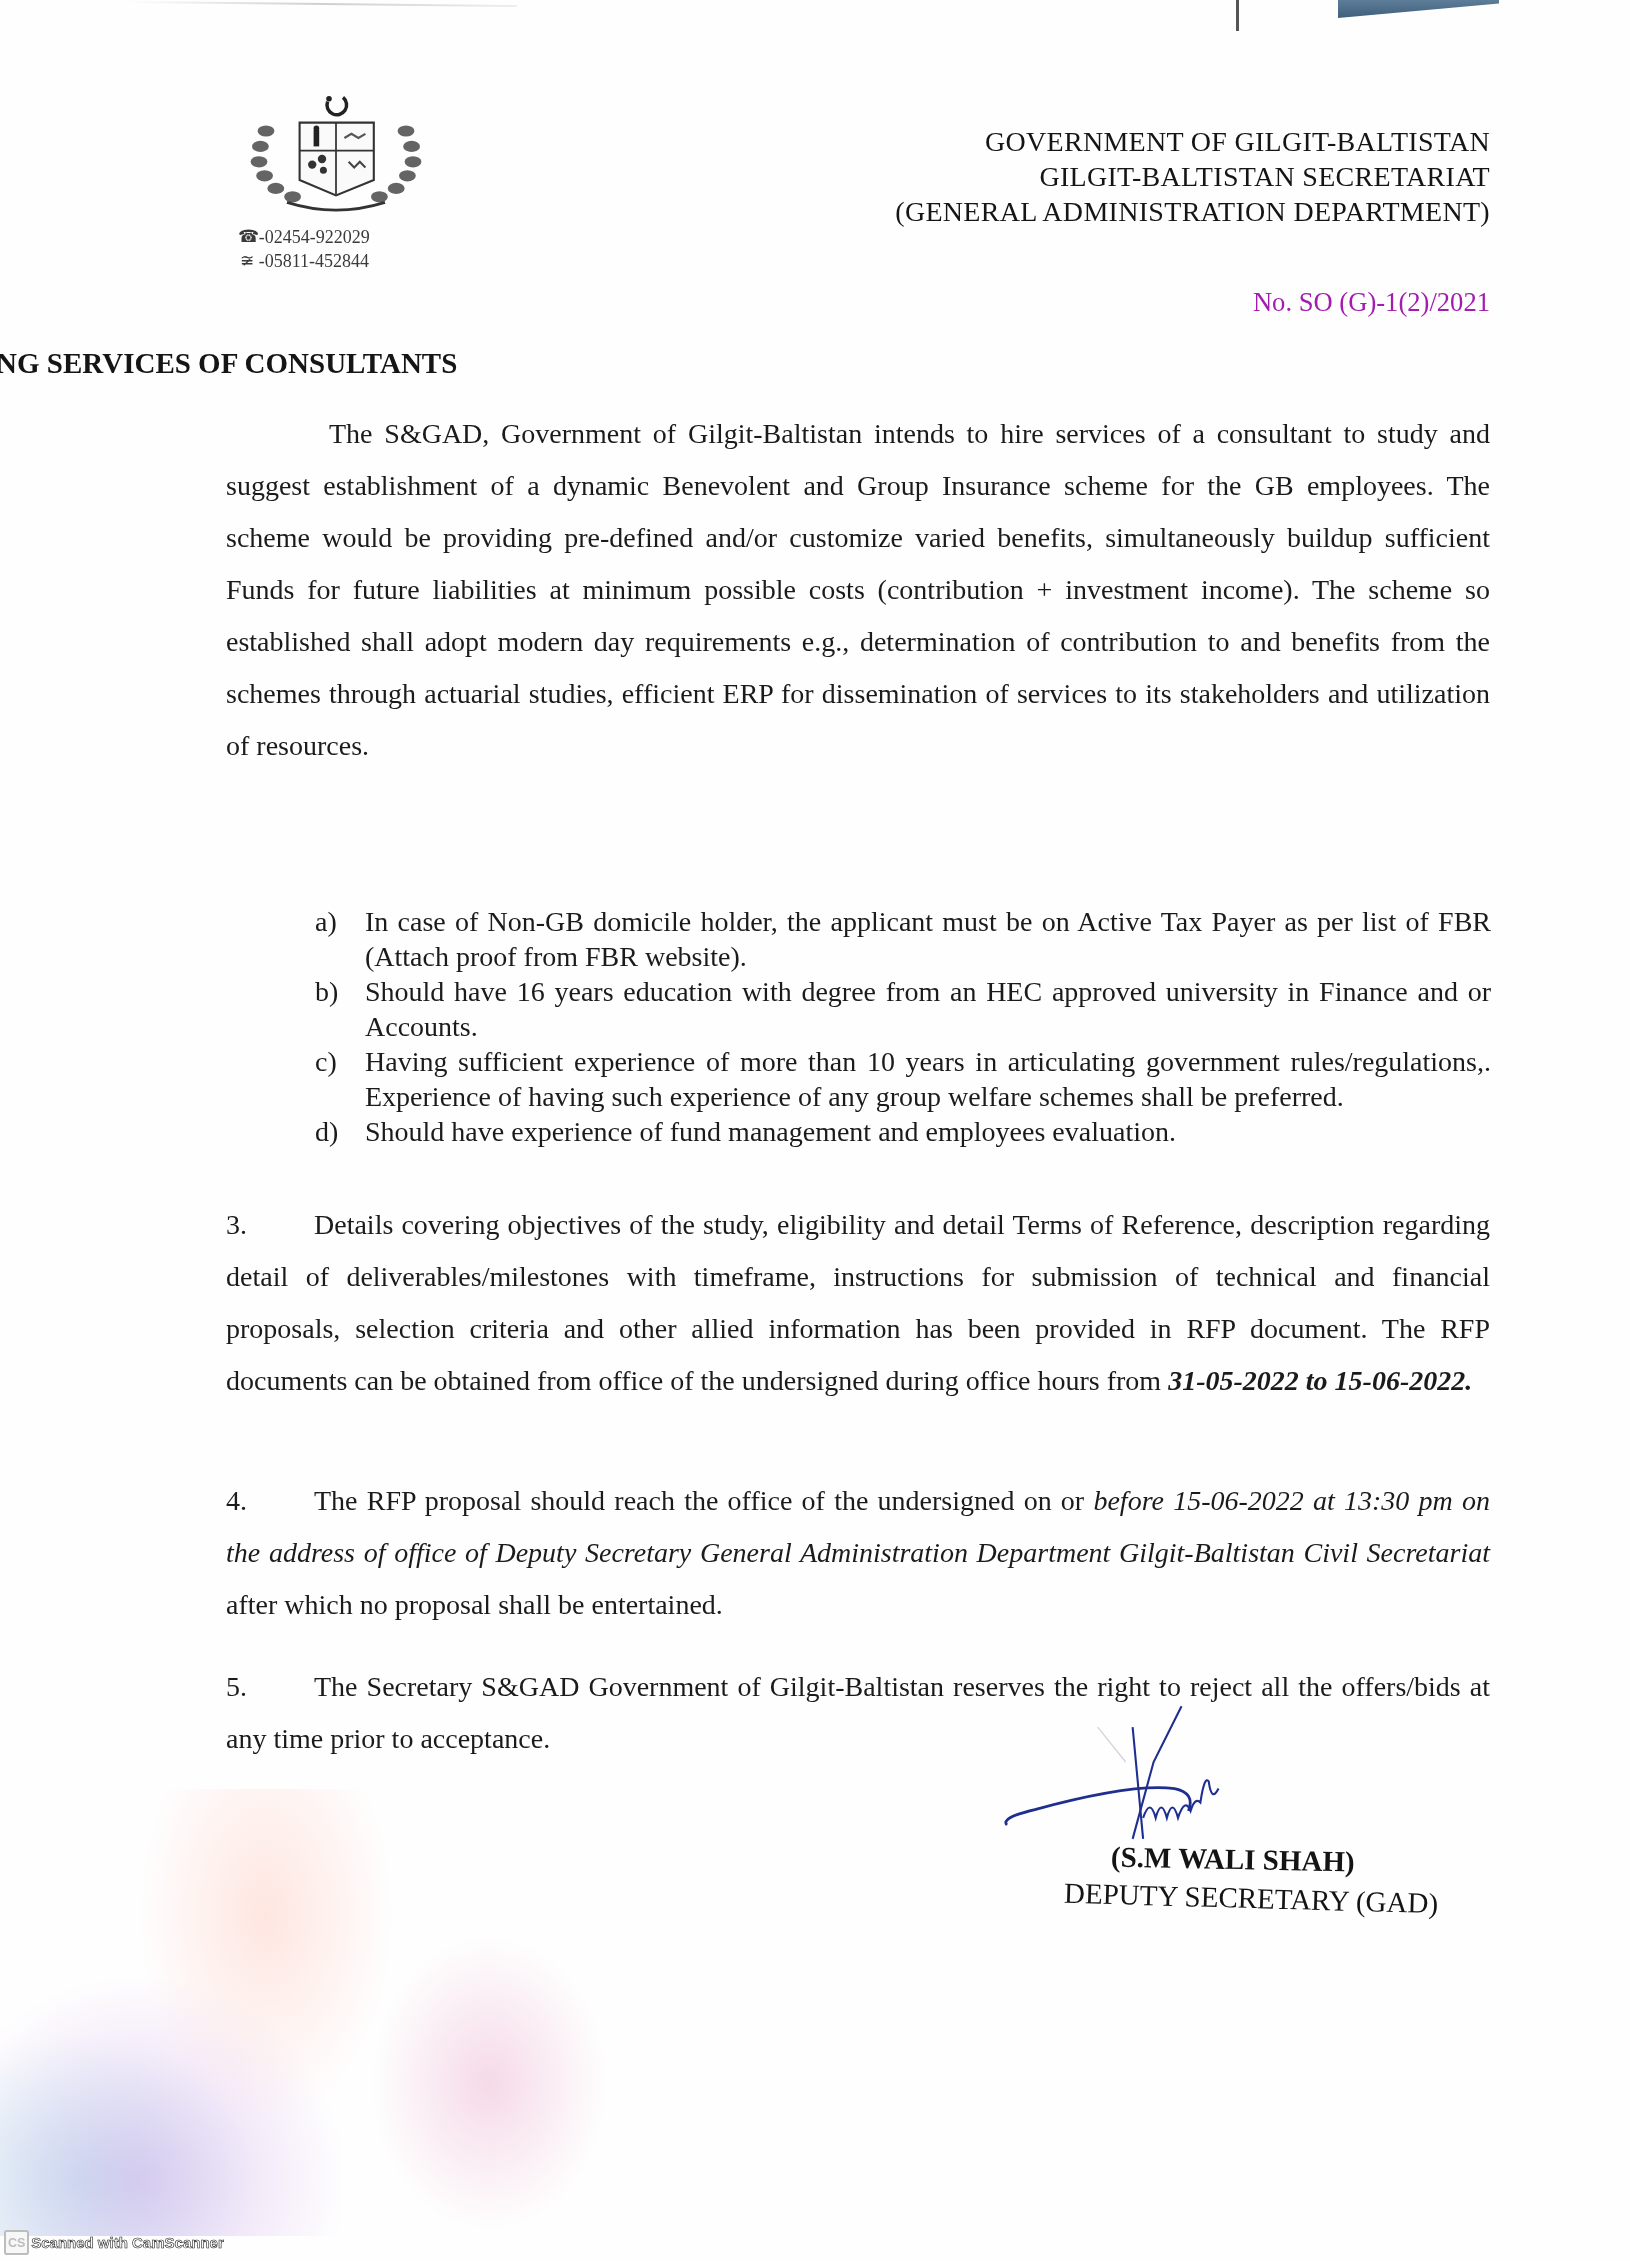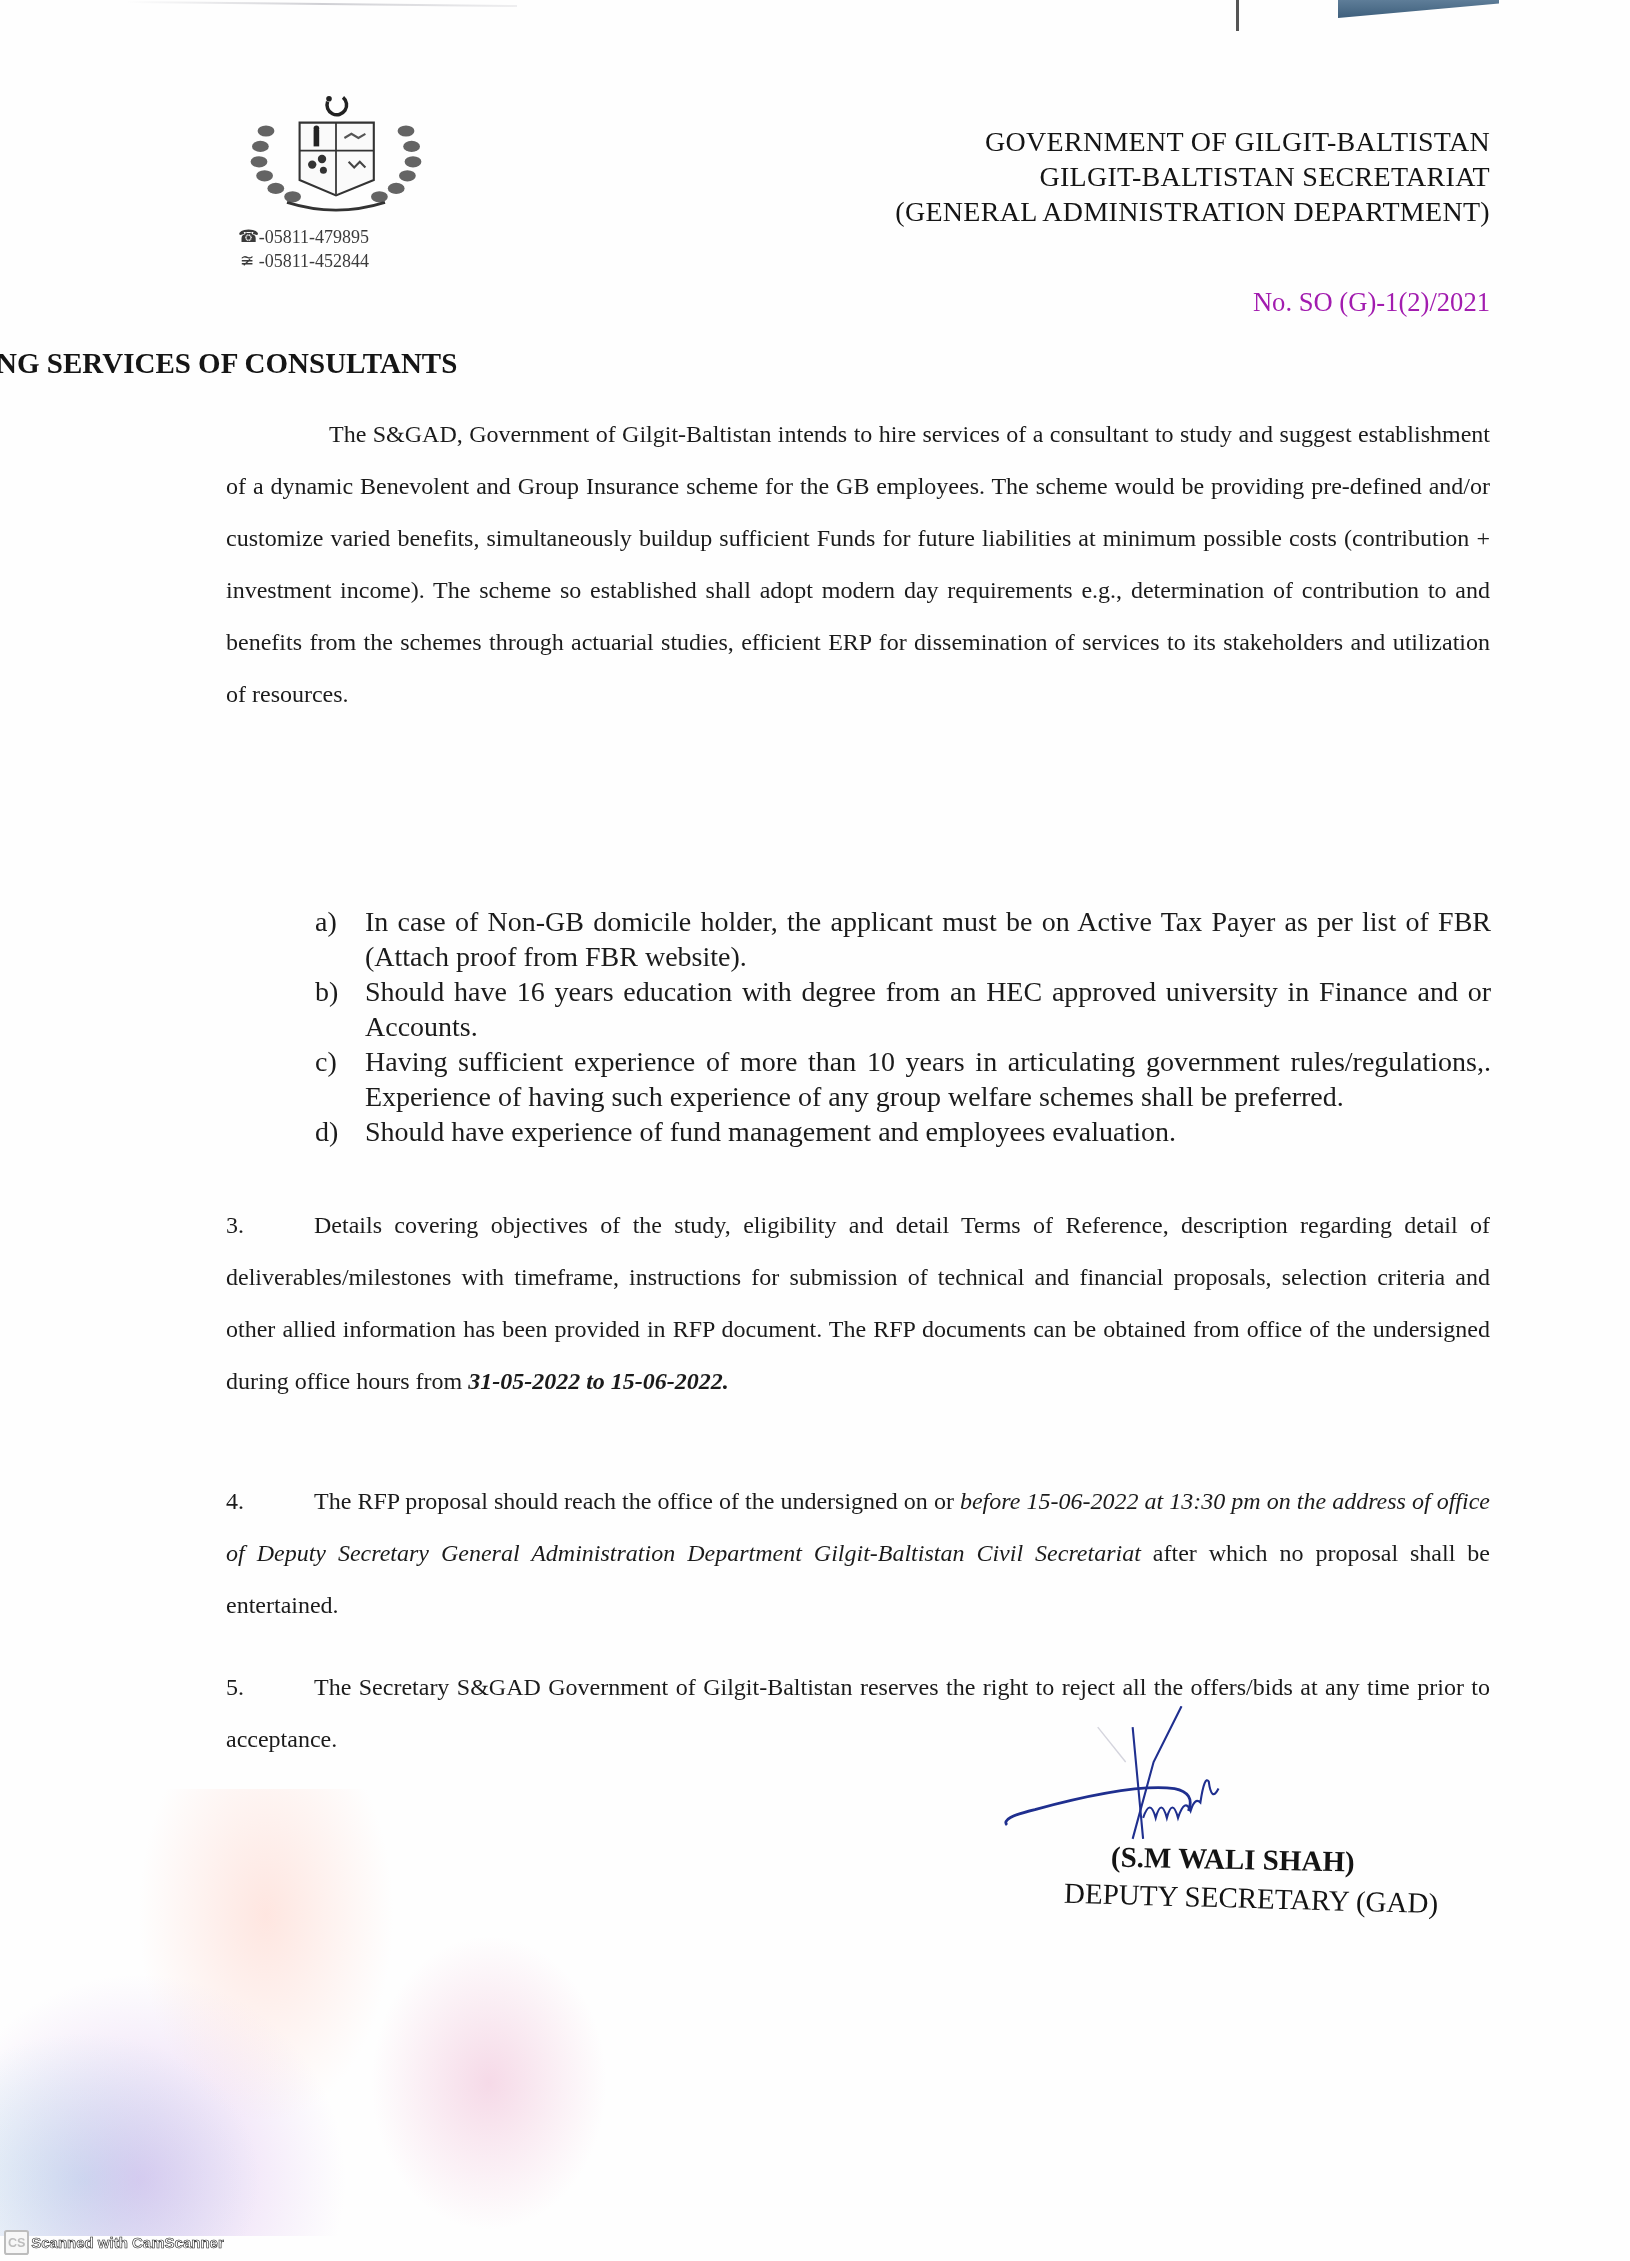--- a/index.html
+++ b/index.html
@@ -104,21 +104,21 @@
       text-decoration-thickness: 2.1px;
       text-underline-offset: 5.6px;
       color: #151515;
     }
     .title span { margin-left: -70px; display: inline-block; }
 
     .body-text {
       position: absolute;
       left: 226px;
       width: 1264px;
-      font-size: 24px;
+      font-size: 28px;
       line-height: 52px;
       text-align: justify;
       color: #1b1b1b;
     }
     .para1 { top: 408px; text-indent: 103px; }
     .para-num-line {
       position: absolute;
       left: 226px;
       font-size: 28px;
       line-height: 35px;
@@ -236,21 +236,21 @@
     <circle cx="96" cy="108" r="6" fill="#333"></circle>
     <circle cx="110" cy="100" r="6" fill="#333"></circle>
     <circle cx="112" cy="116" r="5" fill="#333"></circle>
     <path d="M148 104 l8 8 l8 -8 l8 8" stroke="#444" stroke-width="3" fill="none"></path>
     <path d="M60 162 Q130 184 200 162" fill="none" stroke="#333" stroke-width="4"></path>
   </svg>
 
   <div class="phones">
     <div class="row">
       <span class="ico">☎</span>
-      <span>-05811-479895</span>
+      <span>-02454-922029</span>
     </div>
     <div class="row">
       <span class="ico">≆</span>
       <span>-05811-452844</span>
     </div>
   </div>
 
   <div class="gov-header">
     <div>GOVERNMENT OF GILGIT-BALTISTAN</div>
     <div>GILGIT-BALTISTAN SECRETARIAT</div>

